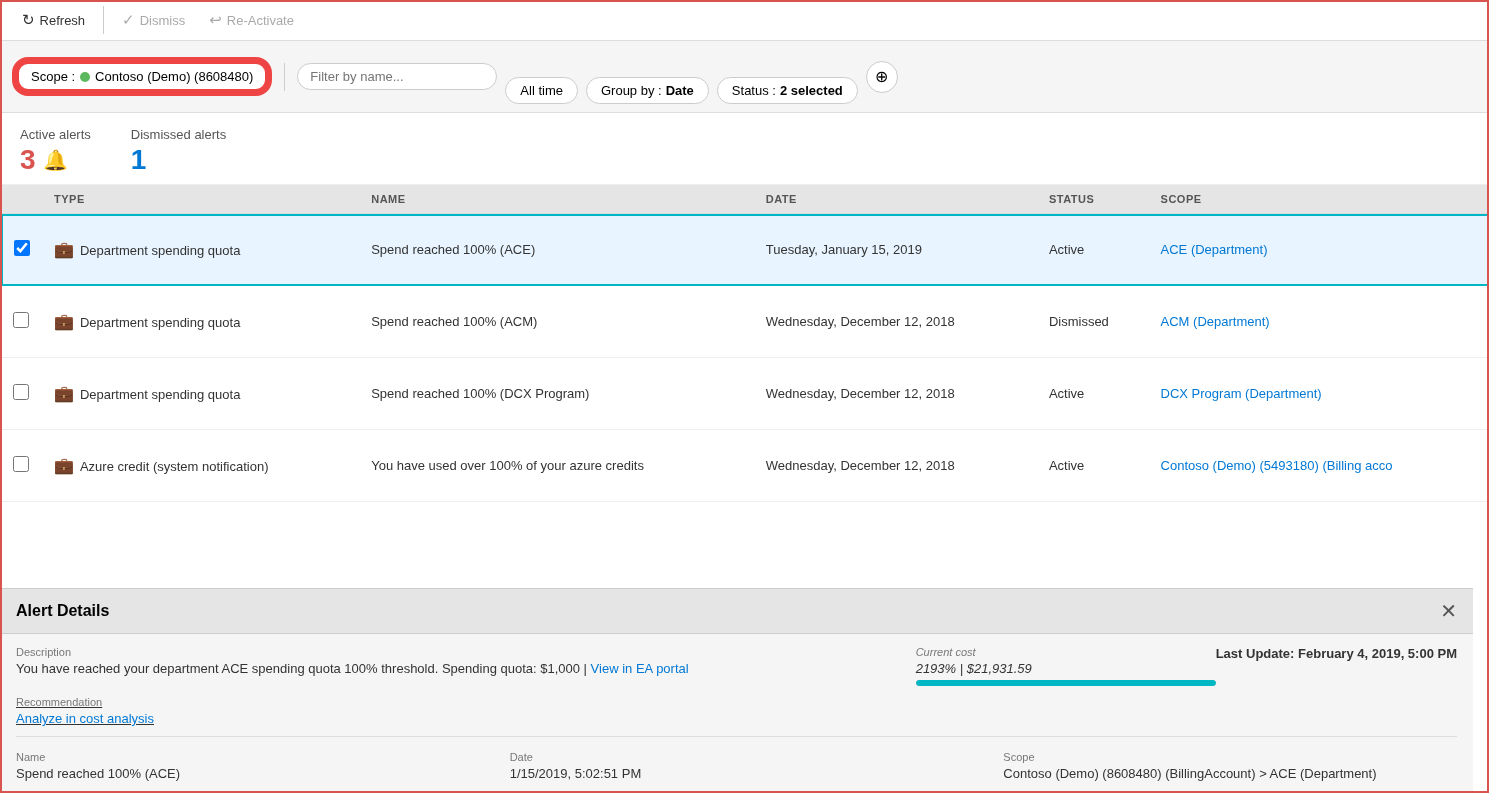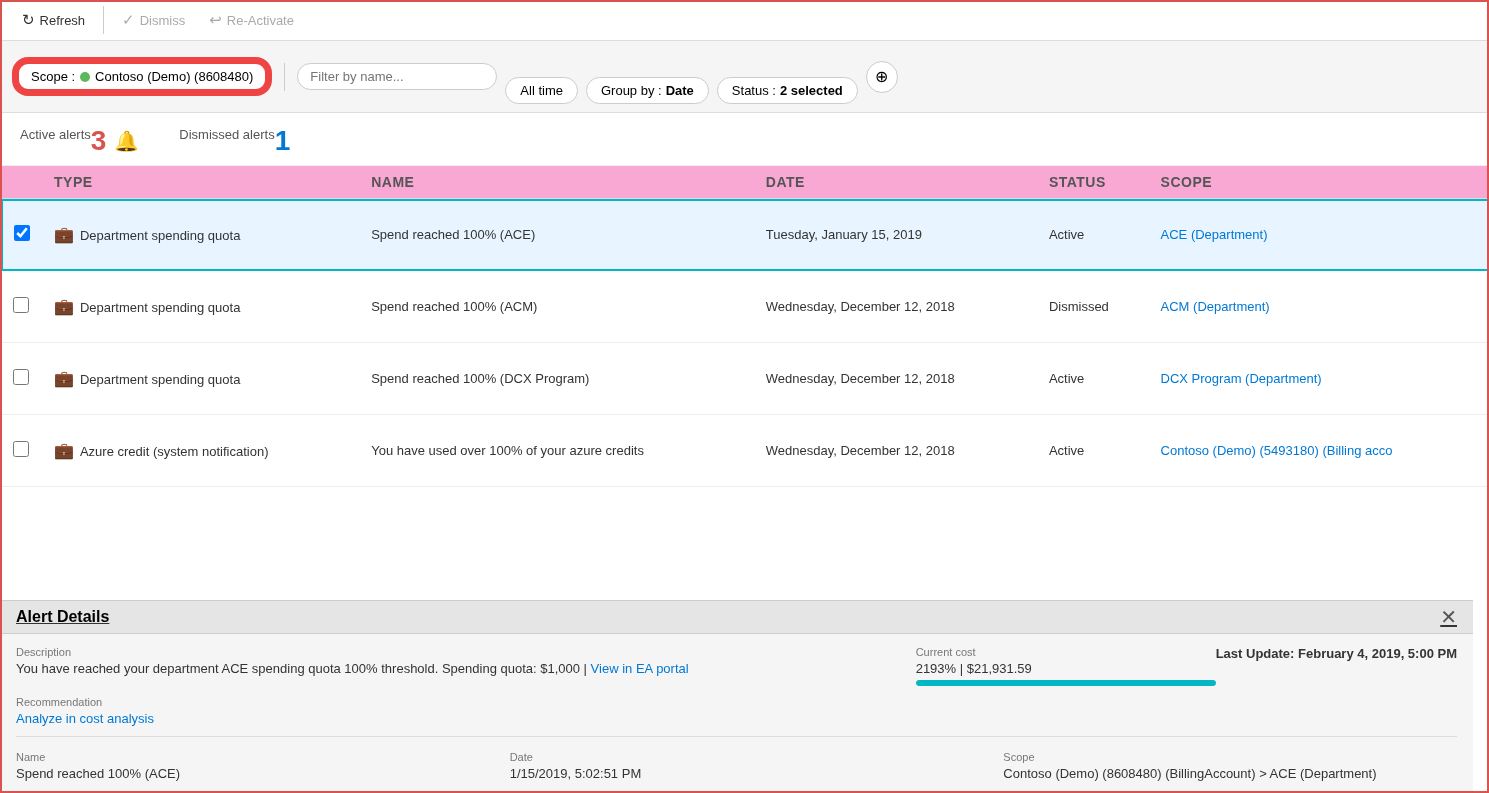--- a/index.html
+++ b/index.html
@@ -56,74 +56,73 @@
       border: 1px solid #ccc; border-radius: 50%;
       background: #fff; cursor: pointer; font-size: 16px;
     }
 
     
     .summary {
       display: flex; gap: 40px;
       padding: 14px 20px 10px 20px;
       border-bottom: 1px solid #eee;
     }
-    .summary-block { display: flex; flex-direction: row; }
+    .summary-block { display: flex; flex-direction: column; }
     .summary-label { font-size: 13px; color: #555; margin-bottom: 4px; }
     .summary-value { display: flex; align-items: center; gap: 8px; }
     .active-count { font-size: 28px; font-weight: 700; color: #d9534f; line-height: 1; }
     .dismissed-count { font-size: 28px; font-weight: 700; color: #0078d4; line-height: 1; }
     .bell-icon { font-size: 20px; color: #555; }
 
     
     .table-container { overflow-x: auto; }
     table { width: 100%; border-collapse: collapse; }
     thead th {
       text-align: left; padding: 8px 12px;
-      font-size: 14px; font-weight: 600; color: #555;
+      font-size: 11px; font-weight: 600; color: #555;
       border-bottom: 1px solid #ddd;
       text-transform: uppercase; letter-spacing: 0.5px;
-      background: #f9a8d4;
+      background: #e5e5e5;
     }
     tbody tr { border-bottom: 1px solid #eee; }
     tbody tr.selected { background: #e8f4ff; outline: 2px solid #00b7c3; outline-offset: -2px; }
     tbody tr.selected td:first-child { border-left: 2px dashed #00b7c3; }
     tbody td { padding: 26px 12px; font-size: 13px; vertical-align: middle; }
     .scope-link { color: #0078d4; text-decoration: none; }
     .checkbox-cell { width: 36px; }
     .row-checkbox { width: 16px; height: 16px; cursor: pointer; }
 
     
     .alert-details {
       position: fixed; bottom: 0; left: 0; right: 16px;
       background: #f5f5f5;
       border-top: 1px solid #ccc;
       padding: 0;
     }
     .alert-details-header {
       display: flex; align-items: center; justify-content: space-between;
-      padding: 4px 16px;
+      padding: 10px 16px;
       background: #e5e5e5;
       border-bottom: 1px solid #ccc;
-      text-decoration: underline;
     }
     .alert-details-title { font-size: 16px; font-weight: 700; color: #000; }
     .close-btn { background: none; border: none; cursor: pointer; font-size: 20px; color: #555; }
     .alert-details-body { padding: 12px 16px; }
     .details-row { display: flex; margin-bottom: 10px; }
     .details-section { flex: 1; }
     .details-label { font-size: 11px; color: #777; margin-bottom: 3px; }
     .details-text { font-size: 13px; color: #333; }
     .details-link { color: #0078d4; text-decoration: none; }
-    .details-cost-section { min-width: 220px; text-align: left; }
+    .details-cost-section { min-width: 220px; text-align: left; font-style: italic; }
     .cost-percent { font-size: 13px; color: #333; margin-bottom: 4px; }
     .cost-bar-container { width: 300px; height: 6px; background: #ccc; border-radius: 3px; overflow: hidden; }
     .cost-bar { height: 100%; background: #00b7c3; border-radius: 3px; }
     .last-update-section { min-width: 240px; }
     .last-update-text { font-size: 13px; font-weight: 700; color: #333; }
-    .recommendation-section { margin-bottom: 10px; }
+    .recommendation-section { margin-bottom: 10px; text-decoration: underline; }
     .details-divider { border: none; border-top: 1px solid #ddd; margin: 8px 0; }
     .bottom-details { display: flex; gap: 40px; padding-top: 6px; }
     .bottom-detail-item { flex: 1; }
 
     
     .page-border { border: 2px solid #d9534f; position: fixed; top: 0; left: 0; right: 0; bottom: 0; pointer-events: none; z-index: 9999; }
   </style>
 </head>
 <body>
 

